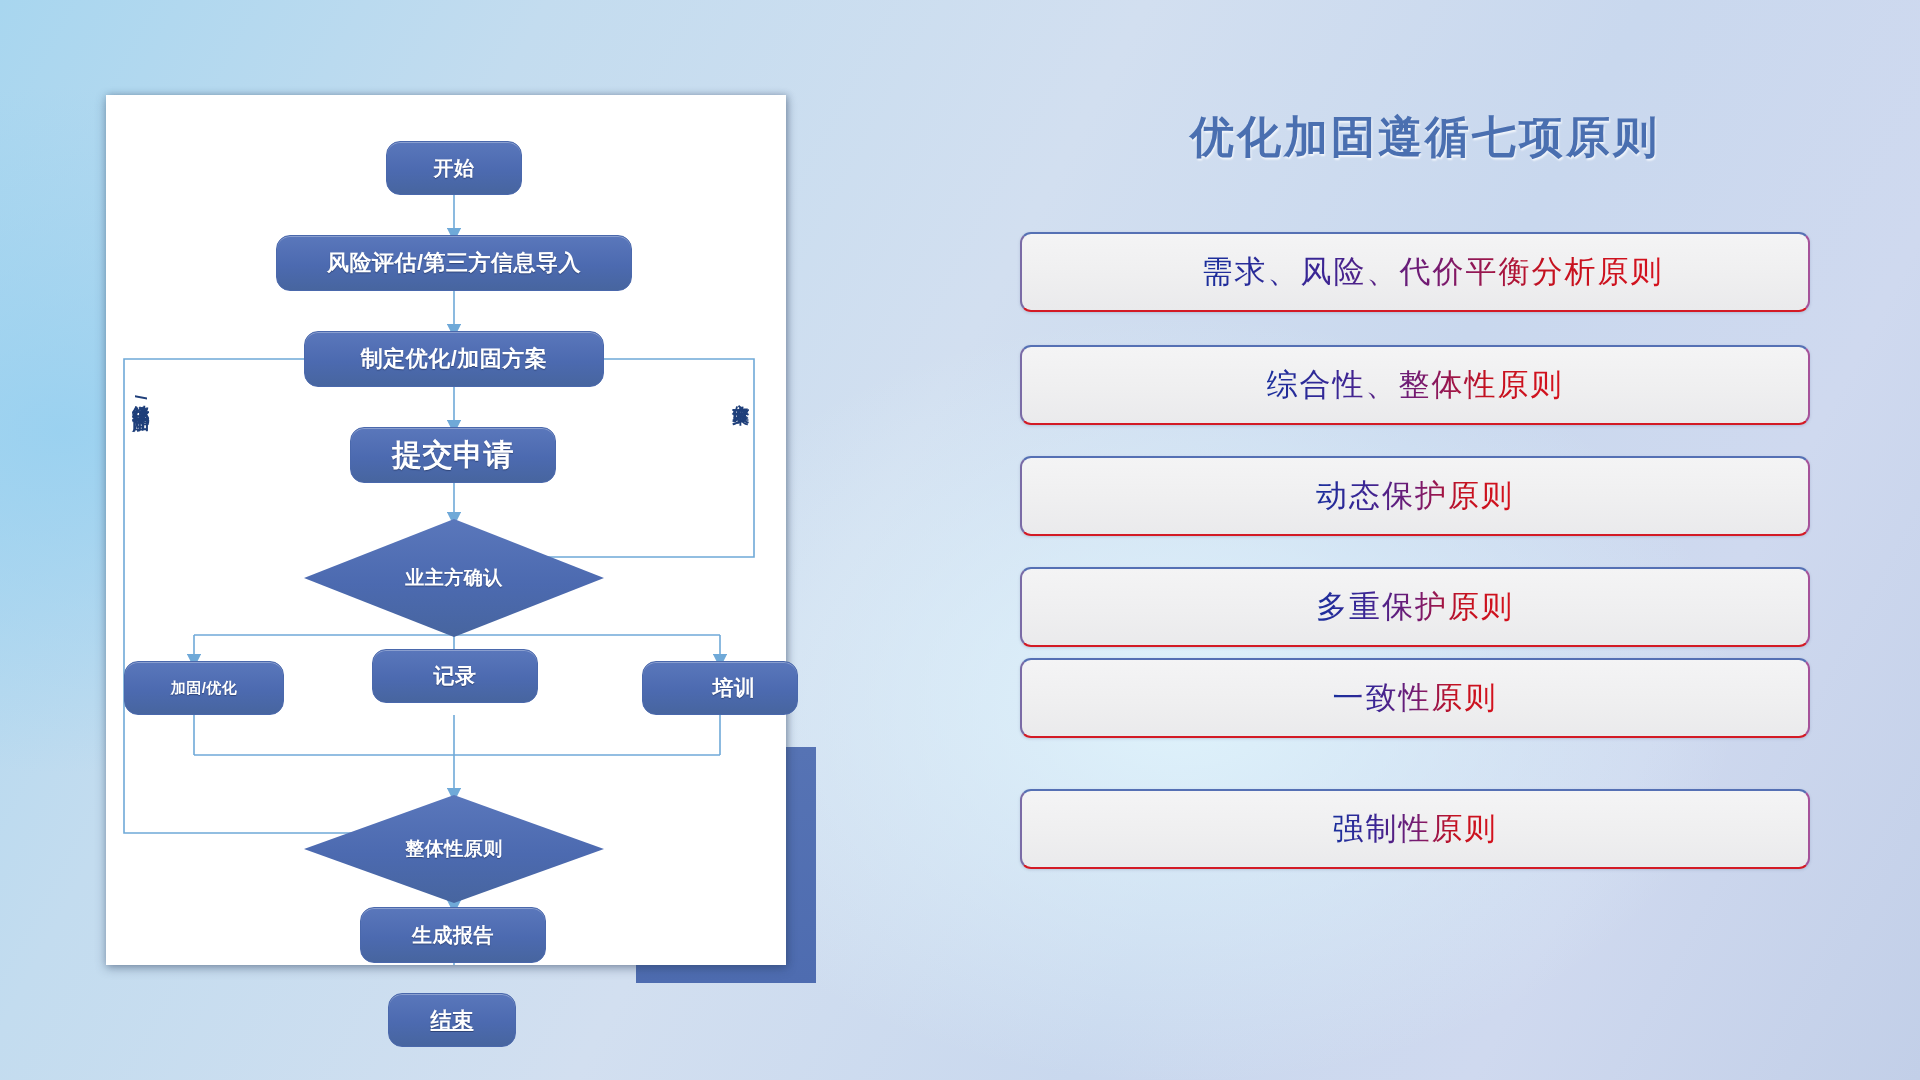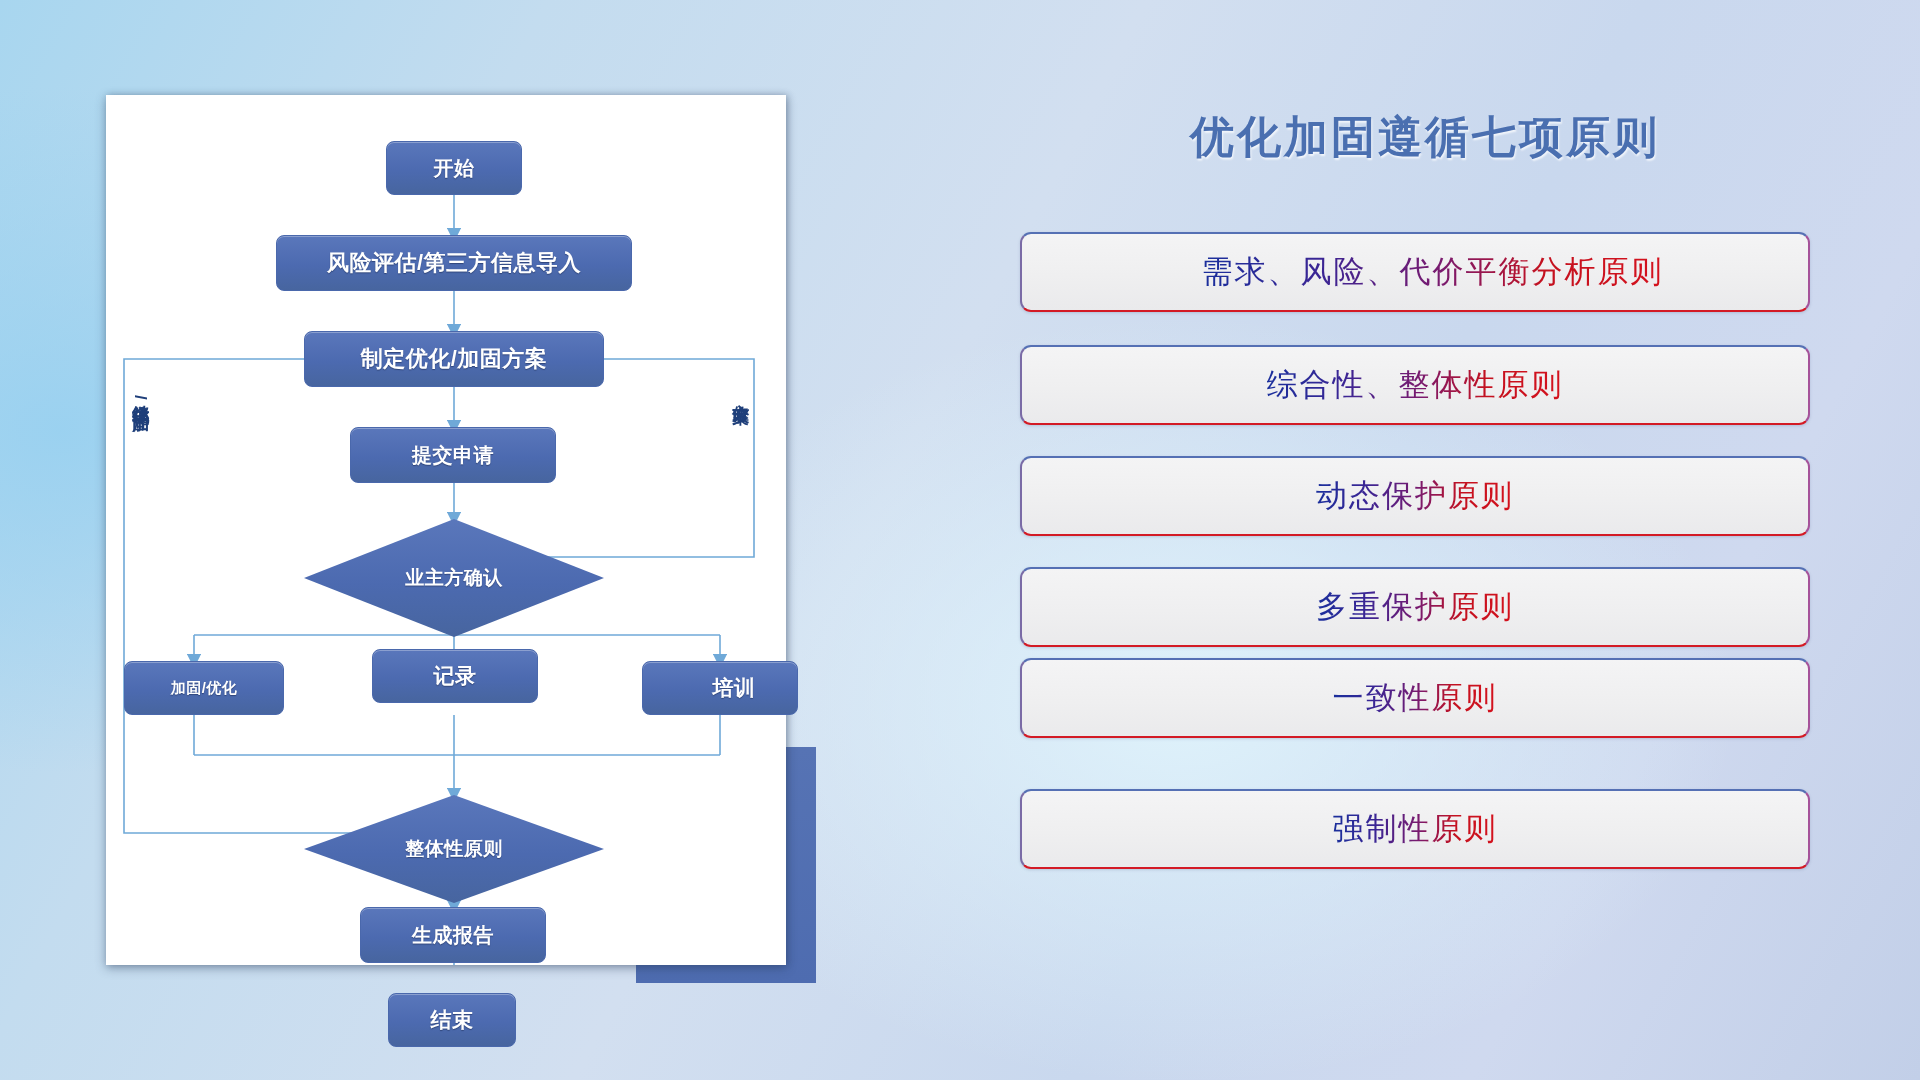--- a/index.html
+++ b/index.html
@@ -30,21 +30,21 @@
 
   .node{
     position:absolute;
     display:flex;align-items:center;justify-content:center;
     color:#ffffff;font-weight:bold;letter-spacing:.5px;
     text-shadow:0 1px 1px rgba(25,40,80,.55);
     box-sizing:border-box;
   }
   .rectnode{
     background:linear-gradient(180deg,#5a77bb 0%,#4c6ab0 55%,#47659f 100%);
-    border-radius:8px;
+    border-radius:14px;
     border:1px solid #4a68ac;
     box-shadow:inset 0 1px 0 rgba(255,255,255,.30);
   }
   .diamondnode{
     background:transparent;border:0;
   }
   .diamondnode .dtext{position:relative;z-index:2;}
   .diamondnode .dshape{
     position:absolute;left:0;top:0;width:100%;height:100%;
     background:linear-gradient(180deg,#5a77bb 0%,#4c6ab0 55%,#47659f 100%);
@@ -139,21 +139,21 @@
       </div>
 
       <div class="node rectnode" style="left:170px;top:140px;width:356px;height:56px;font-size:22px;">
         <span>风险评估/第三方信息导入</span>
       </div>
 
       <div class="node rectnode" style="left:198px;top:236px;width:300px;height:56px;font-size:22px;">
         <span>制定优化/加固方案</span>
       </div>
 
-      <div class="node rectnode" style="left:244px;top:332px;width:206px;height:56px;font-size:20px;">
+      <div class="node rectnode" style="left:244px;top:332px;width:206px;height:56px;font-size:30px;">
         <span>提交申请</span>
       </div>
 
       <div class="node diamondnode" style="left:198px;top:424px;width:300px;height:118px;font-size:19px;">
         <span class="dshape"></span>
         <span class="dtext">业主方确认</span>
       </div>
 
       <div class="node rectnode" style="left:18px;top:566px;width:160px;height:54px;font-size:15px;">
         <span>加固/优化</span>
@@ -169,21 +169,21 @@
 
       <div class="node diamondnode" style="left:198px;top:700px;width:300px;height:108px;font-size:19px;">
         <span class="dshape"></span>
         <span class="dtext">整体性原则</span>
       </div>
 
       <div class="node rectnode" style="left:254px;top:812px;width:186px;height:56px;font-size:20px;">
         <span>生成报告</span>
       </div>
 
-      <div class="node rectnode" style="left:282px;top:898px;width:128px;height:54px;font-size:21px;">
+      <div class="node rectnode" style="left:282px;top:898px;width:128px;height:54px;font-size:21px;text-decoration:underline;">
         <span>结束</span>
       </div>
 
       <div class="vlabel" style="left:26px;top:296px;">继续优化/加固</div>
 
       <div class="vlabel" style="left:626px;top:296px;">方案修改</div>
 
     </div>
   </div>
 </div>

